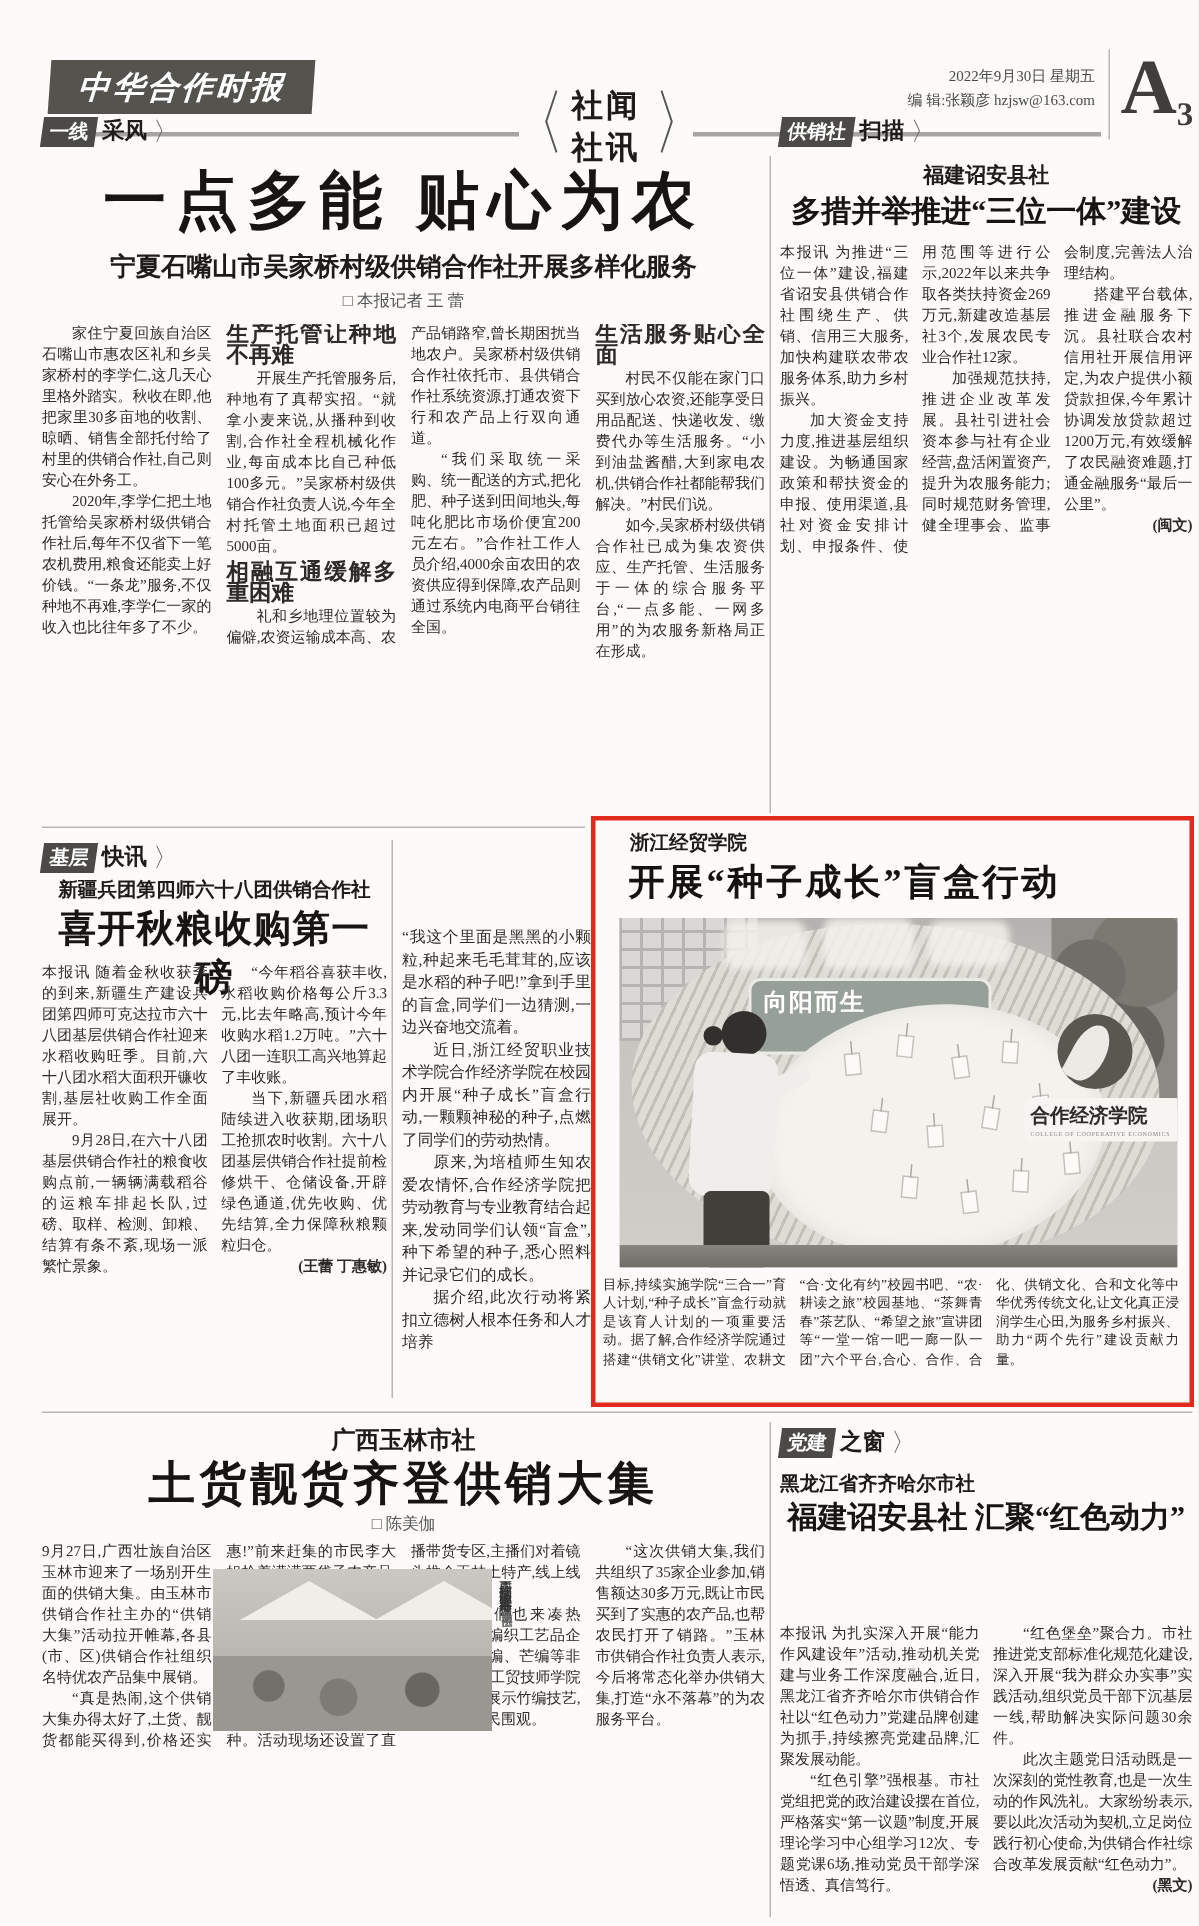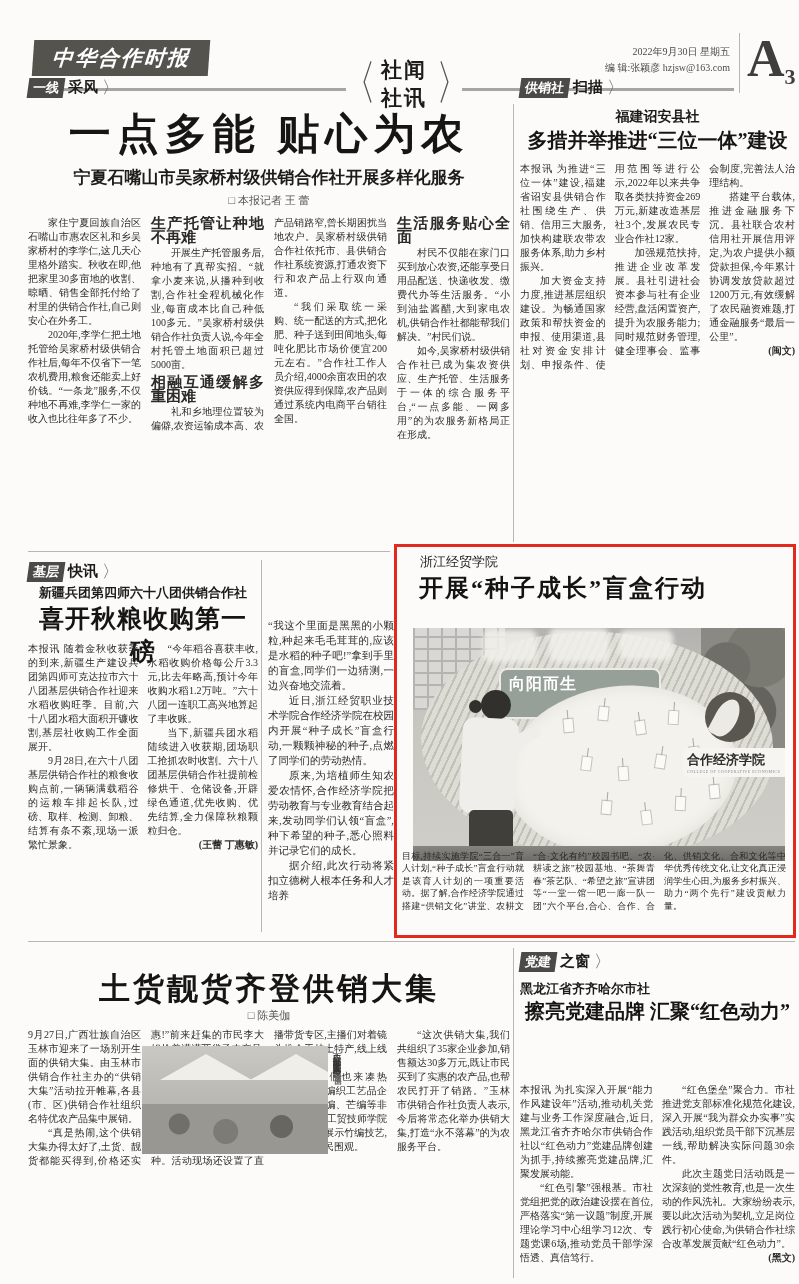--- a/index.html
+++ b/index.html
@@ -28,21 +28,21 @@
   .colbody{font-size:10px;line-height:14px;text-align:justify;overflow:hidden;color:#2c2b29;}
   .colbody p{margin:0;text-indent:2em;}
   .colbody p.sub{text-indent:0;font-weight:bold;font-size:15px;margin:3px 0 2px;}
   .colbody p.lead{text-indent:0;}
   .colbody p.author{text-indent:0;text-align:right;font-weight:bold;}
   .vrule{background:#b8b6b2;width:1px;}
   .hrule{background:#b8b6b2;height:1px;}
   
   .redbox{border:3px solid #e12a1d;background:transparent;z-index:40;pointer-events:none;}
   
-  .zj-kicker{font-size:13px;font-weight:normal;color:#1d1c1a;}
+  .zj-kicker{font-size:13px;font-weight:bold;color:#1d1c1a;}
   .zj-headline{font-size:24px;font-weight:bold;color:#141312;letter-spacing:2px;}
   .zj-cols{display:flex;gap:9px;}
   .zj-col{width:122px;font-size:9px;line-height:12.4px;text-align:justify;overflow:hidden;}
   
   .photo{background:linear-gradient(180deg,#b3b2ae 0%,#c6c5c0 35%,#cfcec8 100%);overflow:hidden;}
   .bldg{background:#d9d8d4;background-image:repeating-linear-gradient(0deg,#b5b4b0 0 2px,transparent 2px 12px),
         repeating-linear-gradient(90deg,#b5b4b0 0 2px,transparent 2px 14px);}
   .trees{background:radial-gradient(circle at 30% 30%,#6f6e68 0 22%,transparent 23%),
          radial-gradient(circle at 70% 20%,#7a7972 0 28%,transparent 29%),
          radial-gradient(circle at 55% 65%,#64635d 0 30%,transparent 31%),#8a8983;}
@@ -165,21 +165,21 @@
       <p>近日,浙江经贸职业技术学院合作经济学院在校园内开展“种子成长”盲盒行动,一颗颗神秘的种子,点燃了同学们的劳动热情。</p>
       <p>原来,为培植师生知农爱农情怀,合作经济学院把劳动教育与专业教育结合起来,发动同学们认领“盲盒”,种下希望的种子,悉心照料并记录它们的成长。</p>
       <p>据介绍,此次行动将紧扣立德树人根本任务和人才培养</p>
     </div>
 
   <div class="abs redbox" style="left:394px;top:544px;width:396px;height:388px;"></div>
 
   <div class="abs zj-kicker" style="left:420px;top:553px;">浙江经贸学院</div>
   <div class="abs zj-headline" style="left:419px;top:572px;width:360px;">开展“种子成长”盲盒行动</div>
 
-  <div class="abs photo" style="left:413px;top:612px;width:372px;height:233px;margin-top:16px;">
+  <div class="abs photo" style="left:413px;top:612px;width:372px;height:233px;">
     <div class="abs bldg" style="left:0;top:0;width:92px;height:82px;"></div>
     <div class="abs trees" style="left:288px;top:0;width:84px;height:128px;"></div>
     <div class="abs arch" style="left:8px;top:4px;width:352px;height:226px;"></div>
     <div class="abs blur-title" style="left:70px;top:2px;width:54px;height:32px;"></div>
     <div class="abs blur-title" style="left:136px;top:0px;width:60px;height:34px;"></div>
     <div class="abs blur-title" style="left:206px;top:2px;width:54px;height:30px;"></div>
     <div class="abs plaque" style="left:86px;top:40px;width:142px;">
       <div class="l1">向阳而生</div>
       <div class="l2">合力“先行”</div>
     </div>
@@ -217,20 +217,21 @@
     <div class="zj-col">目标,持续实施学院“三合一”育人计划,“种子成长”盲盒行动就是该育人计划的一项重要活动。据了解,合作经济学院通过搭建“供销文化”讲堂、农耕文化馆、</div>
     <div class="zj-col">“合·文化有约”校园书吧、“农·耕读之旅”校园基地、“茶舞青春”茶艺队、“希望之旅”宣讲团等“一堂一馆一吧一廊一队一团”六个平台,合心、合作、合力传播农耕文</div>
     <div class="zj-col">
       <span>化、供销文化、合和文化等中华优秀传统文化,让文化真正浸润学生心田,为服务乡村振兴、助力“两个先行”建设贡献力量。</span>
       
     </div>
   </div>
 
   <div class="abs hrule" style="left:28px;top:941px;width:767px;"></div>
 
+  <div class="abs h-sub" style="left:28px;top:950px;width:482px;font-size:16px;">广西玉林市社</div>
   <div class="abs h-main" style="left:28px;top:968px;width:482px;font-size:31px;letter-spacing:3px;">土货靓货齐登供销大集</div>
   <div class="abs byline" style="left:28px;top:1008px;width:482px;font-size:11px;">□ 陈美伽</div>
   <div class="abs colbody" style="left:28px;top:1028px;width:482px;height:250px;column-count:4;column-gap:10px;">
       <p class="lead">9月27日,广西壮族自治区玉林市迎来了一场别开生面的供销大集。由玉林市供销合作社主办的“供销大集”活动拉开帷幕,各县(市、区)供销合作社组织名特优农产品集中展销。</p>
       <p>“真是热闹,这个供销大集办得太好了,土货、靓货都能买得到,价格还实惠!”前来赶集的市民李大姐拎着满满两袋子农产品,脸上挂满了笑容。</p>
       <p>据了解,玉林市供销合作社组织了各县区基层社和社有企业参加大集,现场设置展位80多个,展销大米、茶油、百香果、中药材等特色农产品300多种。活动现场还设置了直播带货专区,主播们对着镜头推介玉林土特产,线上线下同步热销。</p>
       <p>手艺人们也来凑热闹。玉林市编织工艺品企业带来了竹编、芒编等非遗产品,广西工贸技师学院的学生现场展示竹编技艺,引来众多市民围观。</p>
       <p>“这次供销大集,我们共组织了35家企业参加,销售额达30多万元,既让市民买到了实惠的农产品,也帮农民打开了销路。”玉林市供销合作社负责人表示,今后将常态化举办供销大集,打造“永不落幕”的为农服务平台。</p>
     </div>
 
@@ -245,21 +246,21 @@
   </div>
 
   <div class="abs vrule" style="left:513px;top:948px;height:330px;"></div>
 
   <div class="abs kick" style="left:520px;top:950px;">
     <span class="box">党建</span>
     <span>之窗</span>
     <span class="ang">〉</span>
   </div>
   <div class="abs h-sub" style="left:520px;top:980px;width:275px;font-size:13px;text-align:left;">黑龙江省齐齐哈尔市社</div>
-  <div class="abs h-main" style="left:520px;top:998px;width:275px;font-size:20px;">擦亮党建品牌 汇聚“红色动力”</div>
+  <div class="abs h-main" style="left:520px;top:998px;width:275px;font-size:20px;">福建诏安县社 汇聚“红色动力”</div>
   <div class="abs colbody" style="left:520px;top:1083px;width:275px;height:242px;column-count:2;column-gap:9px;font-size:10px;">
       <p class="lead">本报讯 为扎实深入开展“能力作风建设年”活动,推动机关党建与业务工作深度融合,近日,黑龙江省齐齐哈尔市供销合作社以“红色动力”党建品牌创建为抓手,持续擦亮党建品牌,汇聚发展动能。</p>
       <p>“红色引擎”强根基。市社党组把党的政治建设摆在首位,严格落实“第一议题”制度,开展理论学习中心组学习12次、专题党课6场,推动党员干部学深悟透、真信笃行。</p>
       <p>“红色堡垒”聚合力。市社推进党支部标准化规范化建设,深入开展“我为群众办实事”实践活动,组织党员干部下沉基层一线,帮助解决实际问题30余件。</p>
       <p>此次主题党日活动既是一次深刻的党性教育,也是一次生动的作风洗礼。大家纷纷表示,要以此次活动为契机,立足岗位践行初心使命,为供销合作社综合改革发展贡献“红色动力”。</p>
       <p class="author">(黑文)</p>
     </div>
 
 </div>
 

